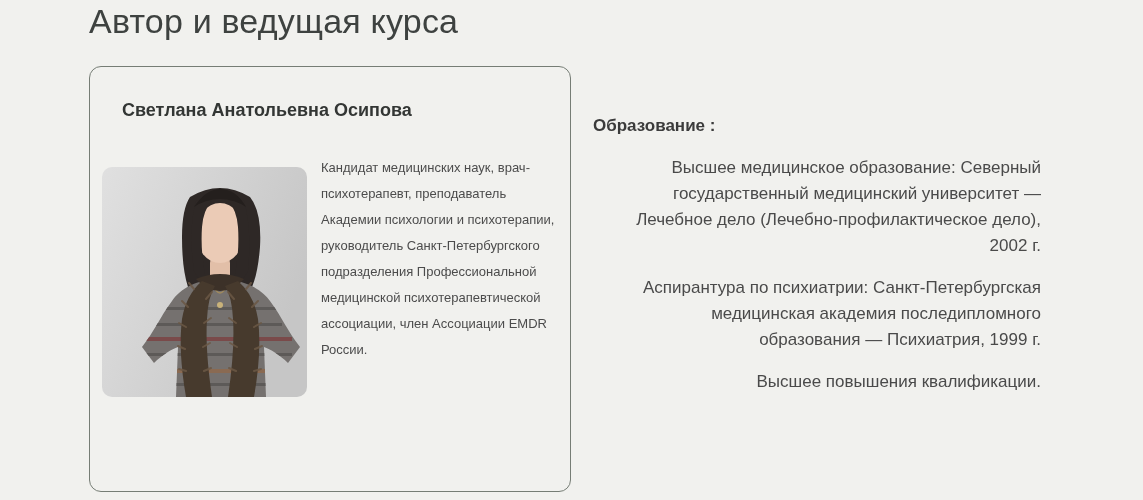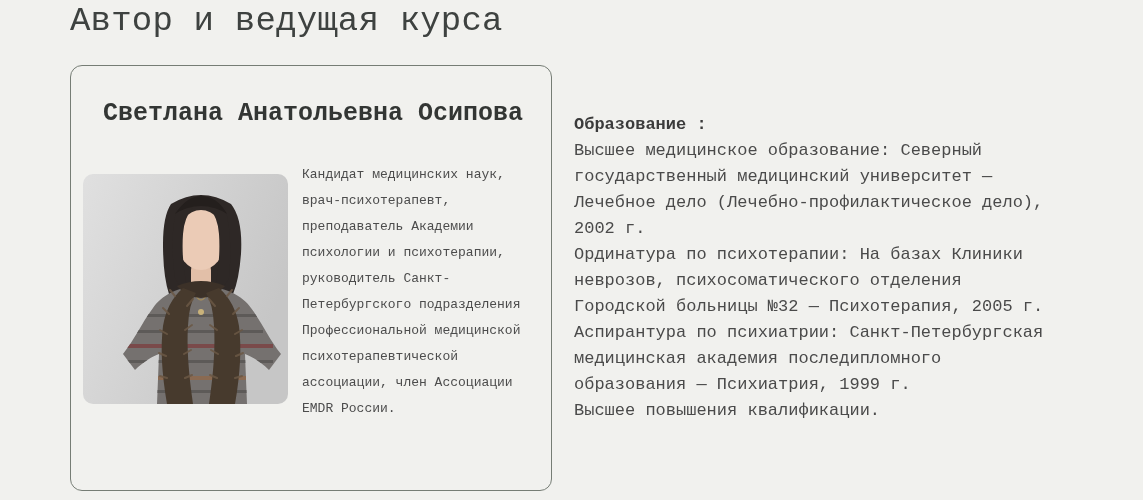--- a/index.html
+++ b/index.html
@@ -7,22 +7,21 @@
     padding: 0;
     background: #f1f1ee;
     font-family: "Liberation Sans", sans-serif;
   }
   .page {
     position: relative;
     width: 1057px;
     height: 500px;
     overflow: hidden;
     box-sizing: border-box;
-    padding: 2px 0 0 70px;
-    font-family: Liberation Mono, monospace;
+    padding: 2px 0 0 89px;
   }
   .page-title {
     font-size: 34px;
     font-weight: 400;
     color: #3e4240;
     margin: 0 0 25px 0;
     letter-spacing: 0.2px;
   }
   .content-row {
     display: flex;
@@ -32,21 +31,21 @@
     box-sizing: border-box;
     flex: 0 0 482px;
     width: 482px;
     min-height: 426px;
     border: 1px solid #767d75;
     border-radius: 12px;
     padding: 33px 14px 20px 12px;
     background: transparent;
   }
   .author-name {
-    font-size: 25px;
+    font-size: 18px;
     font-weight: 700;
     color: #333634;
     margin: 0 0 0 20px;
     line-height: 1.2;
   }
   .card-body {
     display: flex;
     margin-top: 33px;
   }
   .photo-wrap {
@@ -72,21 +71,21 @@
     width: 478px;
     font-size: 17px;
     line-height: 26px;
     color: #4a4a4a;
   }
   .edu-heading {
     font-weight: 700;
     color: #3b3b3b;
     margin: 0;
   }
-  .edu-entries p { margin: 0; }
+  .edu-entries p { margin: 16px; text-align: right; }
 </style>
 </head>
 <body>
 
 <div class="page">
 
   <h1 class="page-title">Автор и ведущая курса</h1>
 
   <div class="content-row">
 
@@ -158,20 +157,19 @@
           </svg>
         </div>
         <p class="bio">Кандидат медицинских наук, врач-психотерапевт, преподаватель Академии психологии и психотерапии, руководитель Санкт-Петербургского подразделения Профессиональной медицинской психотерапевтической ассоциации, член Ассоциации EMDR России.</p>
       </div>
     </div>
 
     <div class="education">
       <p class="edu-heading">Образование :</p>
       <div class="edu-entries">
           <p>Высшее медицинское образование: Северный государственный медицинский университет — Лечебное дело (Лечебно-профилактическое дело), 2002 г.</p>
-          <p>Ординатура по психотерапии: На базах Клиники неврозов, психосоматического отделения Городской больницы №32 — Психотерапия, 2005 г.</p>
           <p>Аспирантура по психиатрии: Санкт-Петербургская медицинская академия последипломного образования — Психиатрия, 1999 г.</p>
           <p>Высшее повышения квалификации.</p>
         </div>
     </div>
 
   </div>
 </div>
 
 </body></html>

